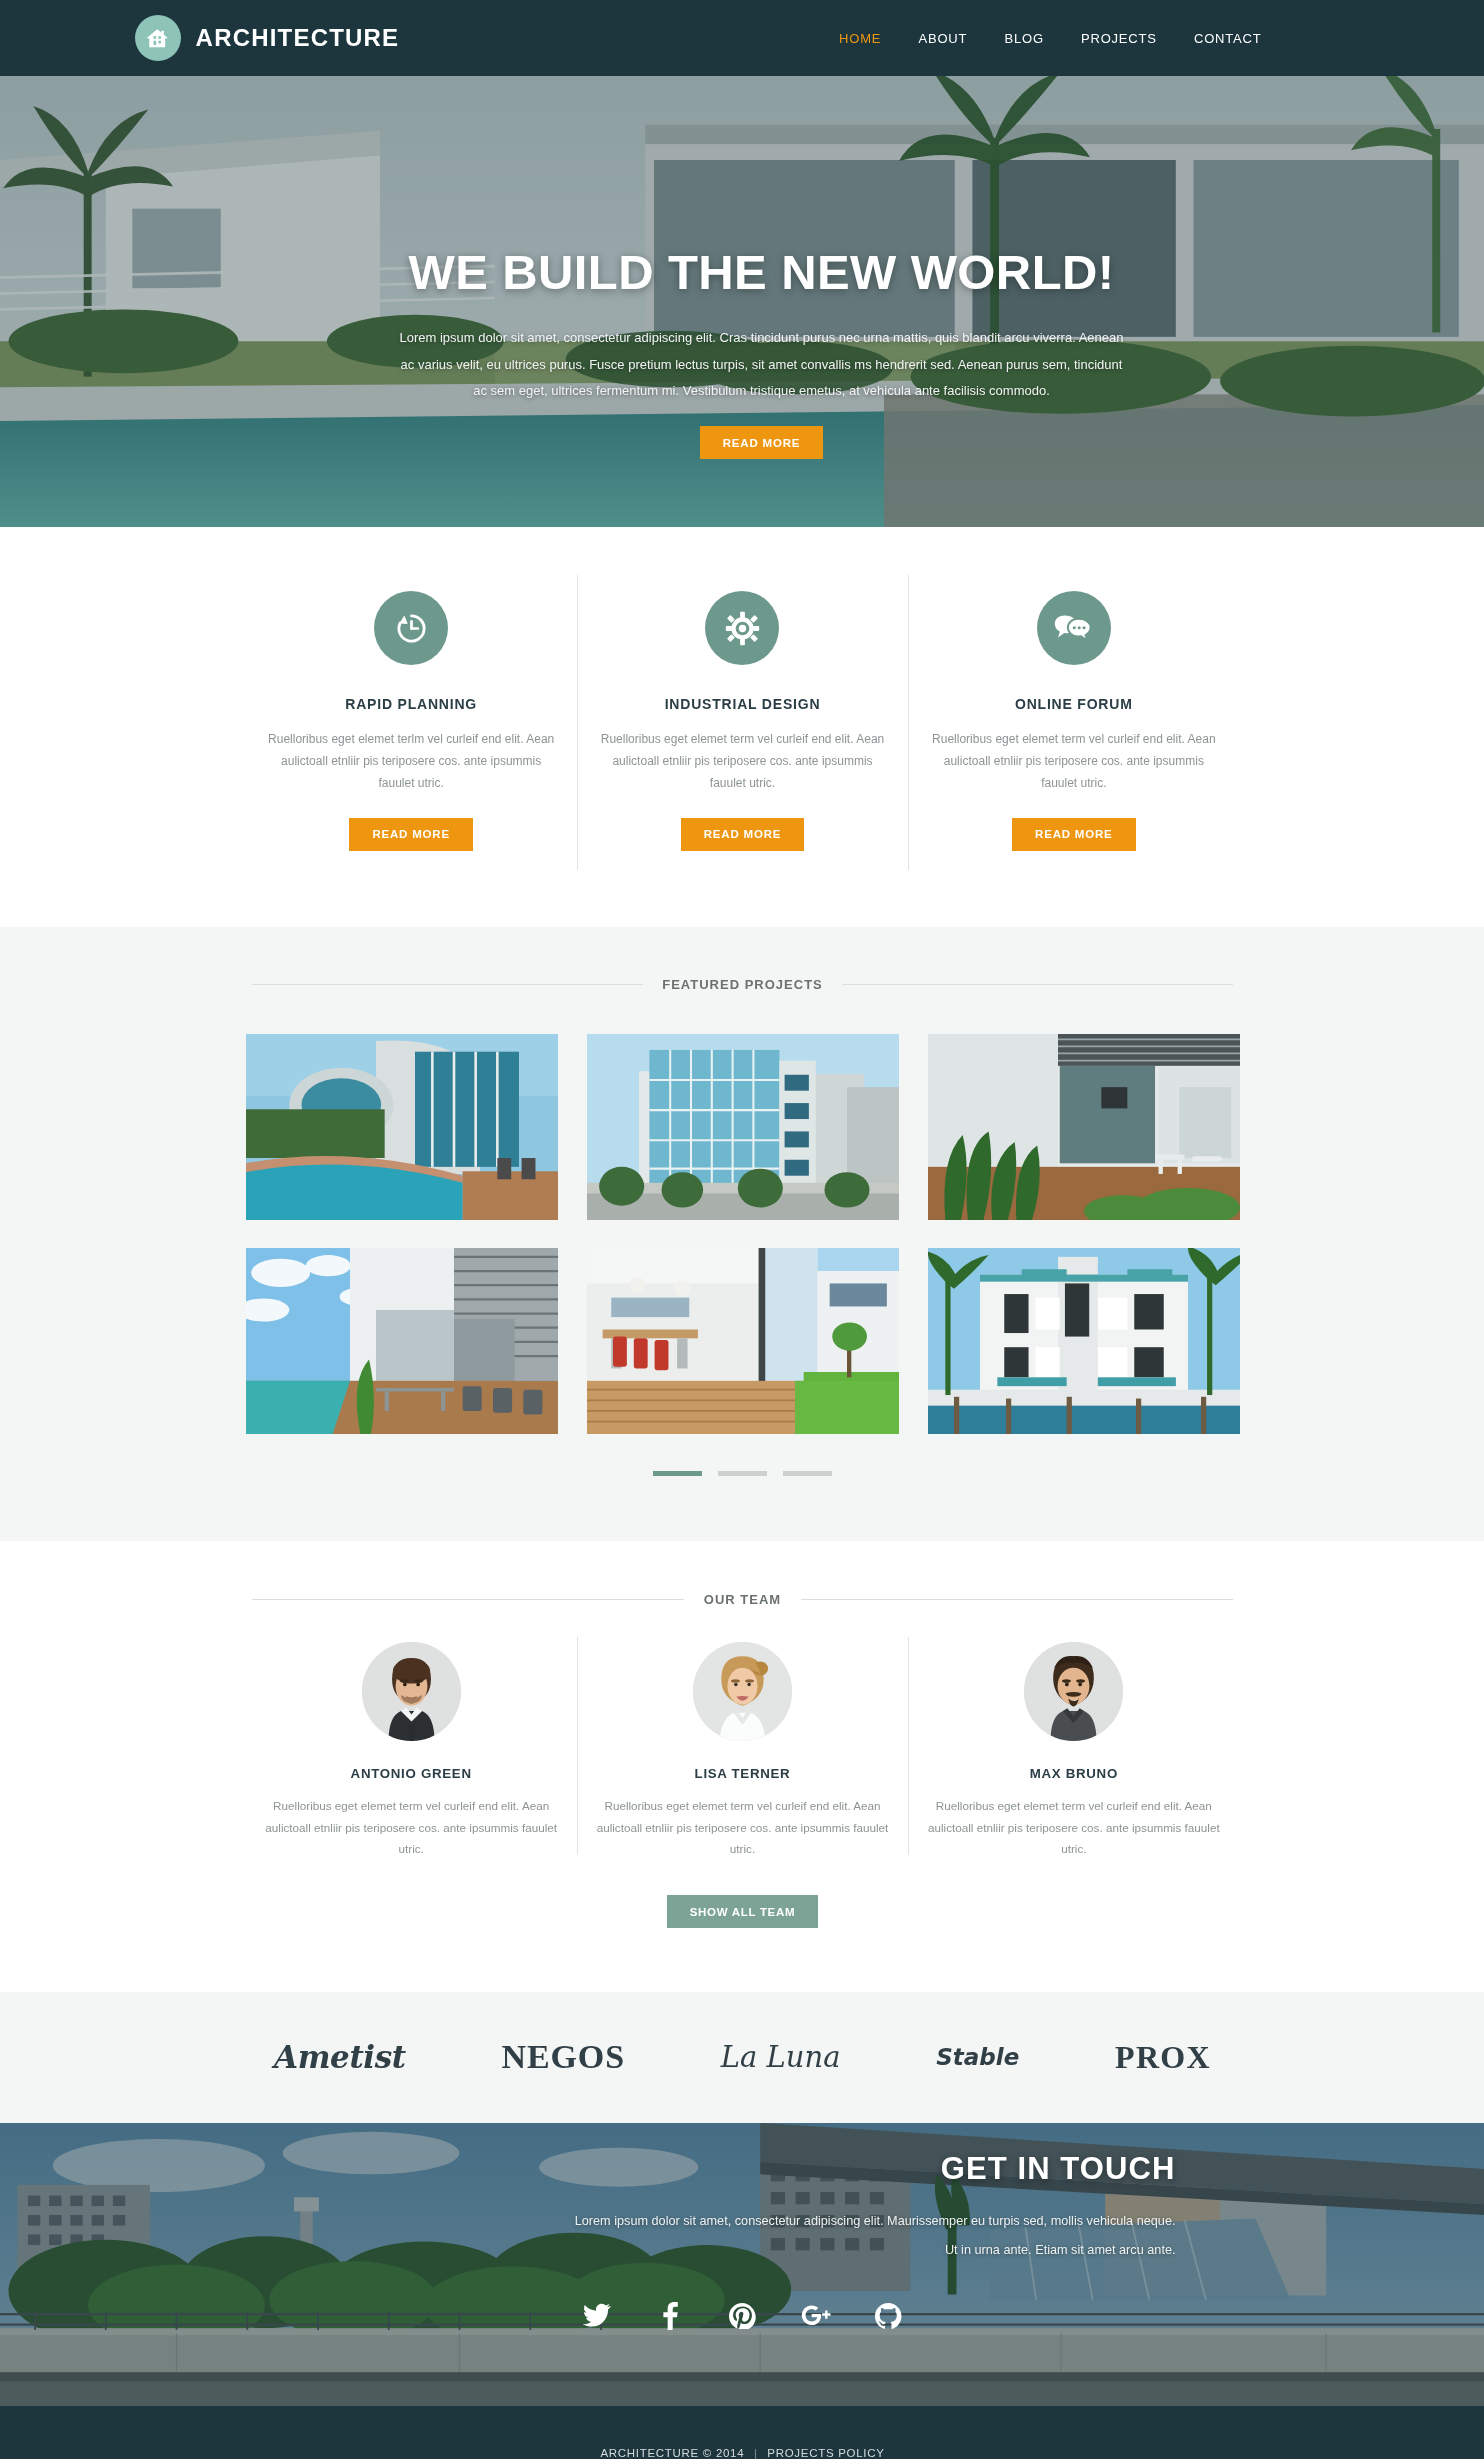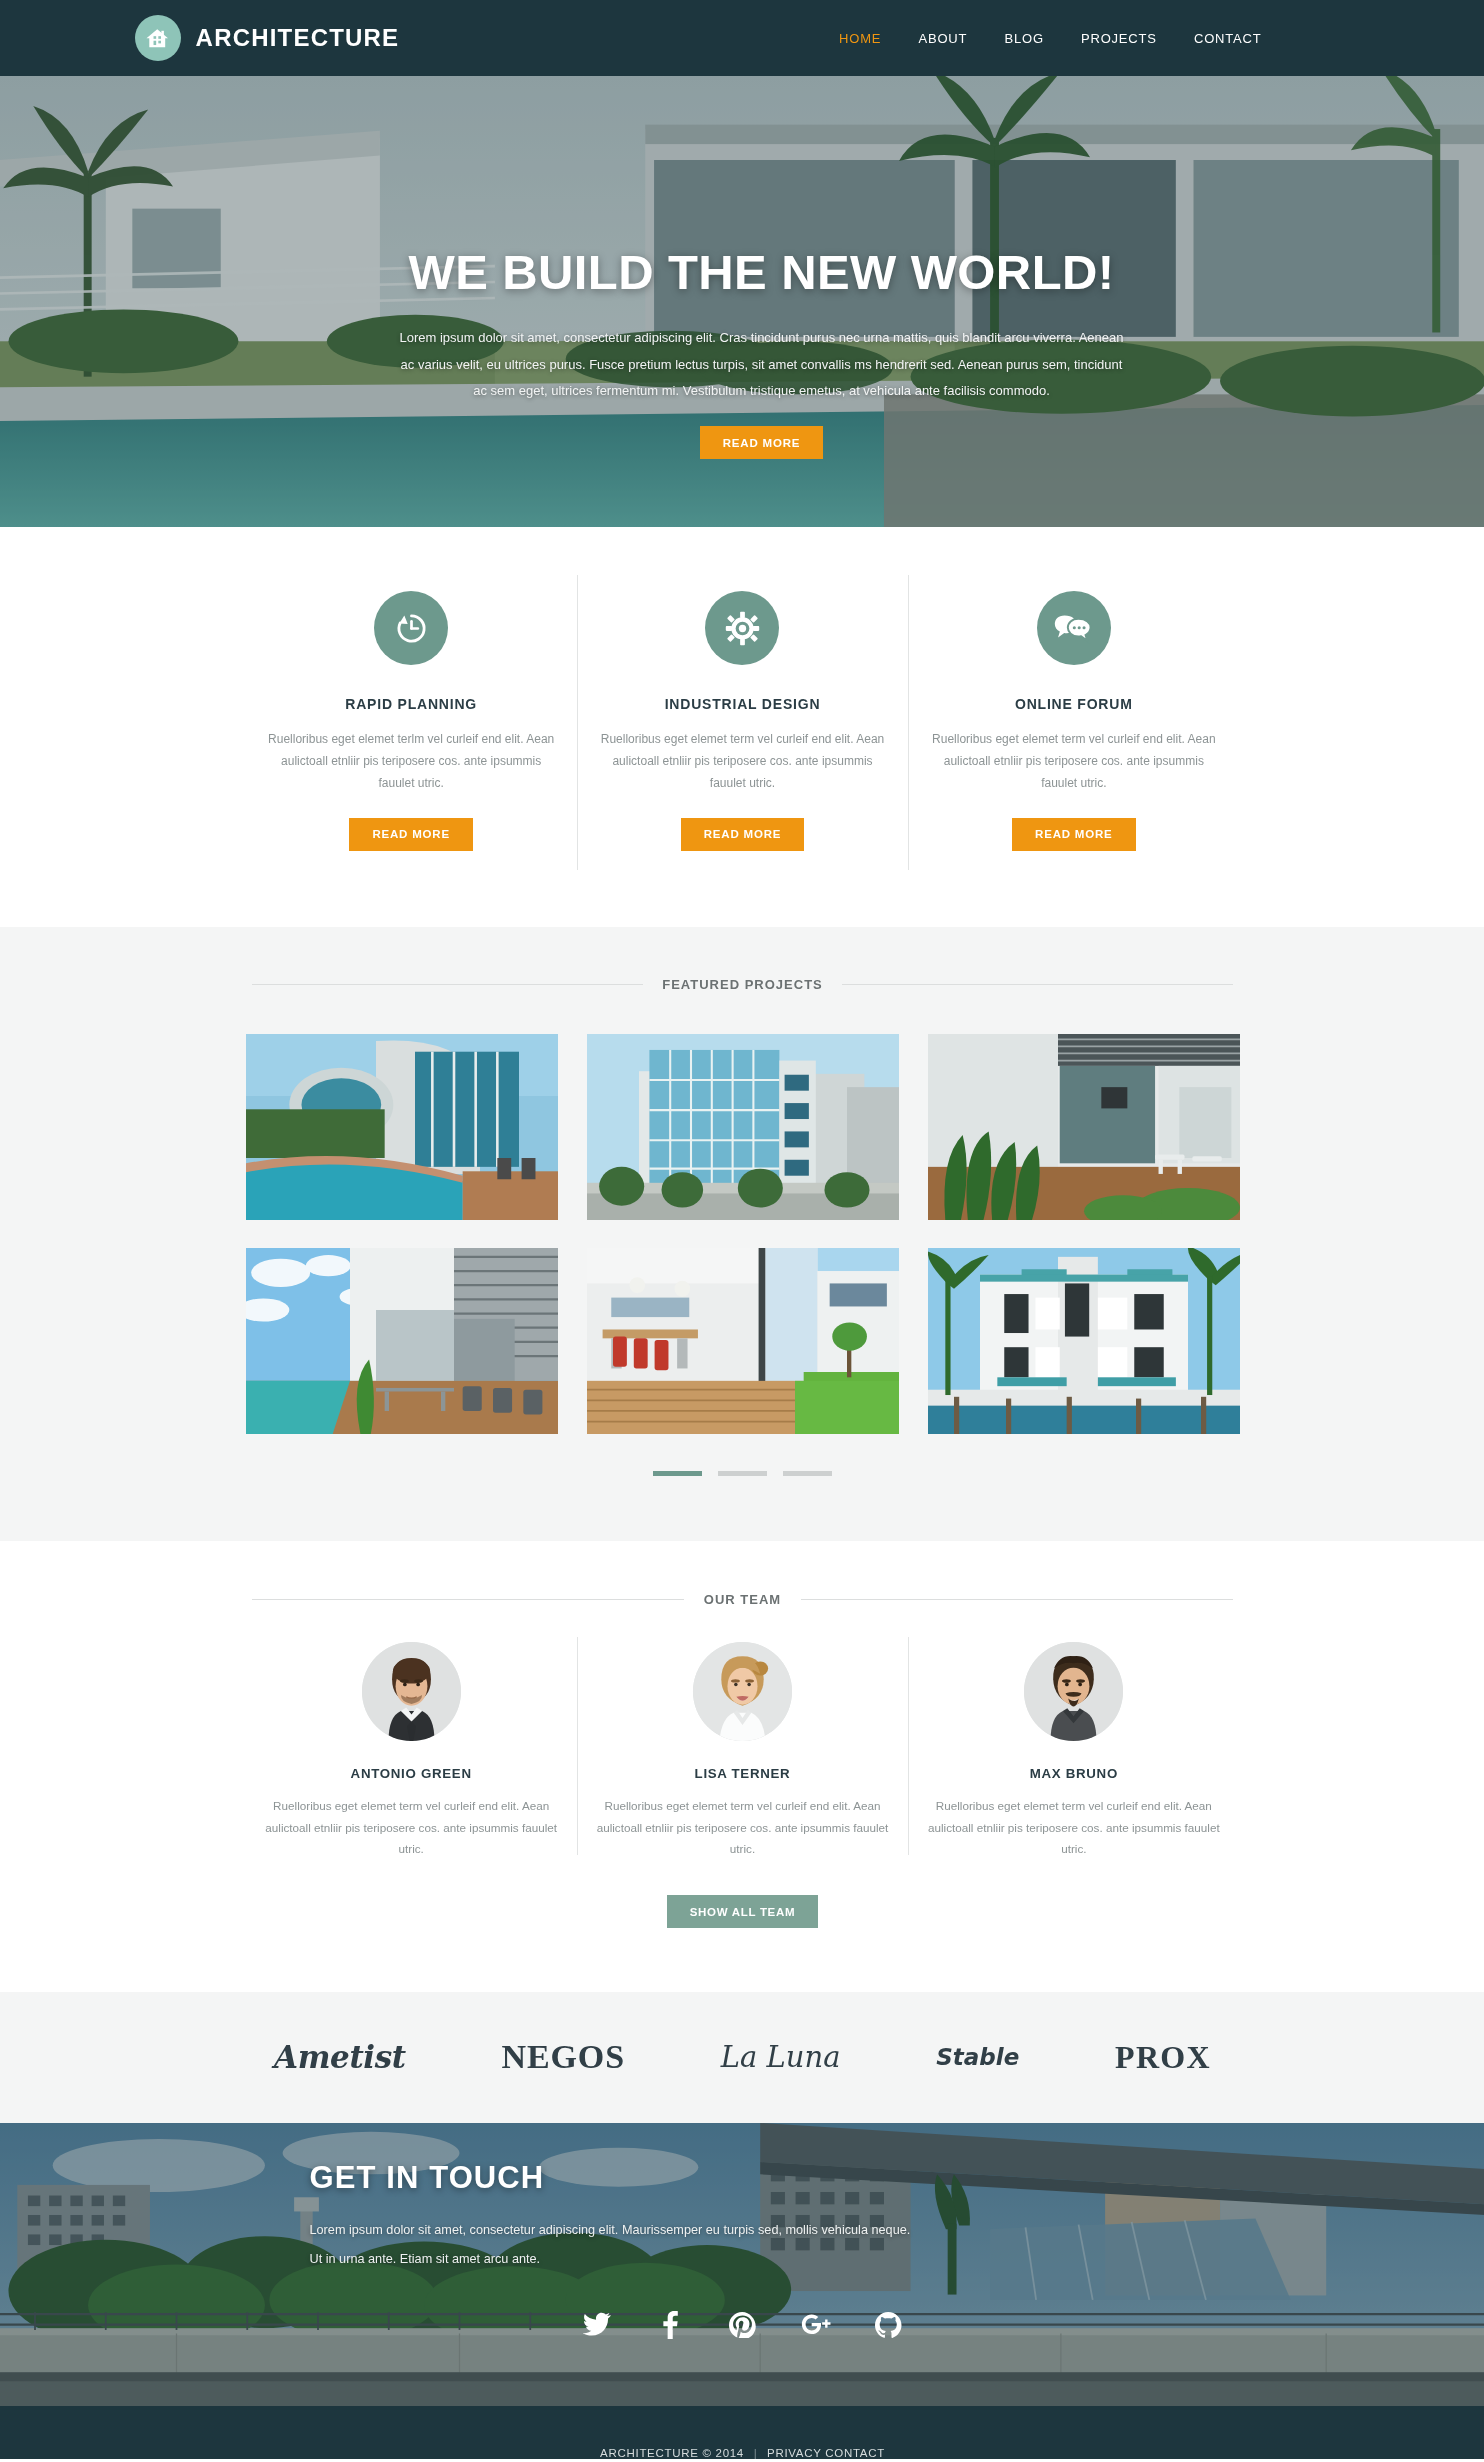--- a/index.html
+++ b/index.html
@@ -178,21 +178,21 @@
 
   
   .contact {
     position:relative; overflow:hidden;
     height:283px; background:#456070;
   }
   .contact-bg { position:absolute; inset:0; }
   .contact-overlay { position:absolute; inset:0; background:rgba(32,54,62,0.42); }
   .contact-inner {
     position:relative; z-index:4; width:866px; margin:0 auto;
-    text-align:left; padding-top:37px;
+    text-align:right; padding-top:28px;
   }
   .contact-title {
     font-size:31px; font-weight:bold; color:#ffffff; letter-spacing:1.1px;
     text-shadow:0 1.8px 7px rgba(0,0,0,0.4);
   }
   .contact-text {
     color:#eef1f1; font-size:12.7px; line-height:2.3; margin-top:19.4px;
     text-shadow:0 0.9px 4.4px rgba(0,0,0,0.45);
   }
   .socials { display:flex; justify-content:center; gap:39px; margin-top:34px; }
@@ -883,18 +883,18 @@
           </svg>
         </div>
       </div>
     </div>
   </div>
 
   <div class="footer">
     <div class="footer-txt">
       <span>ARCHITECTURE © 2014</span>
       <span class="footer-sep">|</span>
-      <a class="footer-link">PRIVACY CONTACT</a>
+      <a class="footer-link">PROJECTS POLICY</a>
     </div>
   </div>
 
 </div>
 
 
 </body></html>

